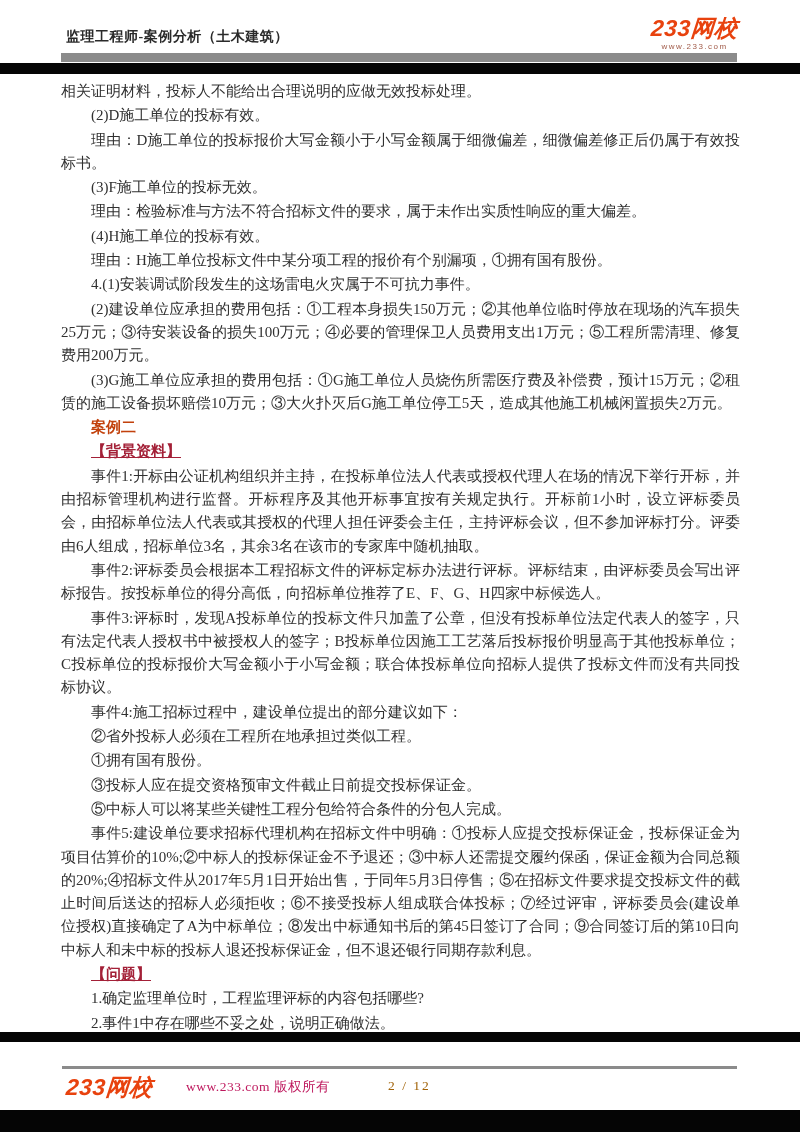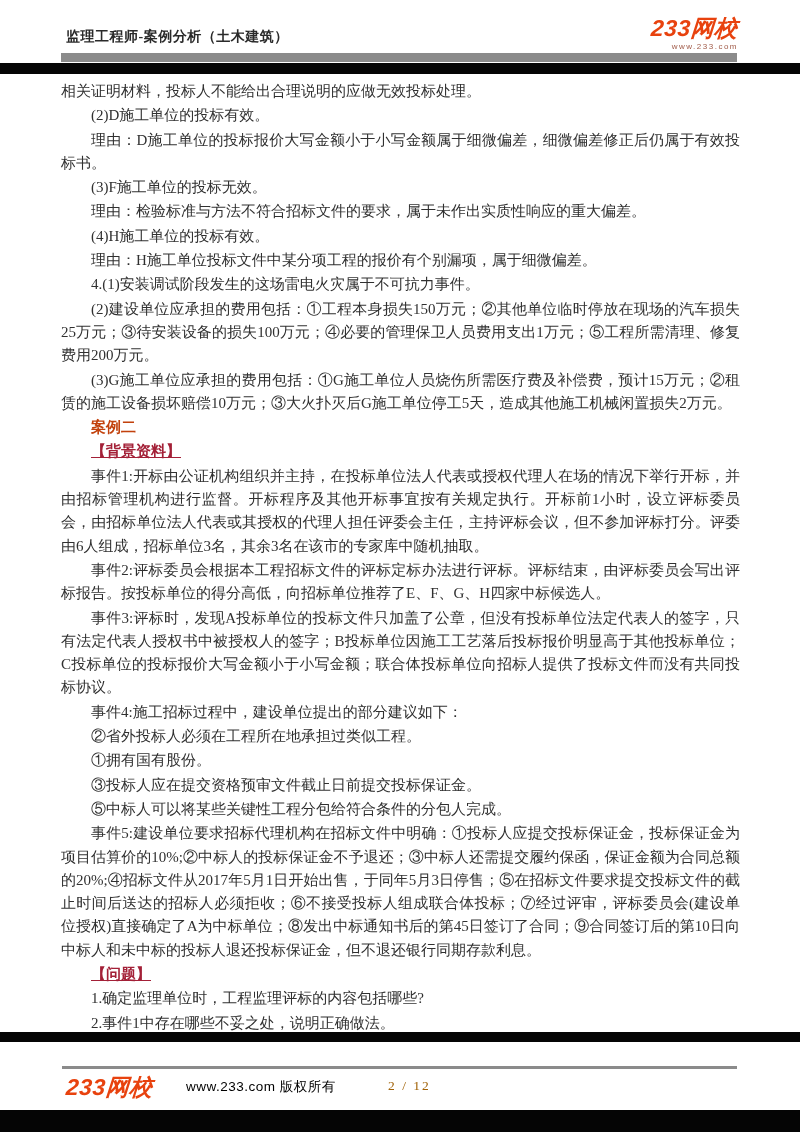--- a/index.html
+++ b/index.html
@@ -36,21 +36,20 @@
     color: var(--logo-orange);
     transform: skewX(-4deg);
     letter-spacing: 0.5px;
   }
   .brand .brand-url {
     font-family: "Liberation Sans", "DejaVu Sans", sans-serif;
     font-size: 8px;
     letter-spacing: 1.5px;
     color: #a05a48;
     margin-top: 2px;
-    text-align: right;
   }
   .rule-gray-top {
     position: absolute;
     left: 61px; top: 53px;
     width: 676px; height: 9px;
     background: #8b8b8b;
   }
   .bar-black-top {
     position: absolute;
     left: 0; top: 63px;
@@ -98,23 +97,23 @@
     font-weight: bold;
     font-style: italic;
     font-size: 23px;
     color: var(--logo-orange);
     transform: skewX(-4deg);
     letter-spacing: 0.5px;
   }
   .footer-copyright {
     position: absolute;
     left: 186px; top: 1078px;
-    font-family: Liberation Sans, sans-serif;
+    font-family: Liberation Serif, serif;
     font-size: 13.5px;
-    color: #000000;
+    color: #be185d;
     letter-spacing: 0.5px;
   }
   .footer-page {
     position: absolute;
     left: 388px; top: 1078px;
     font-size: 13.5px;
     color: #a16207;
     letter-spacing: 2px;
   }
   .bar-black-bottom {
@@ -137,21 +136,21 @@
   <div class="rule-gray-top"></div>
   <div class="bar-black-top"></div>
 
   <div class="doc-body">
       <p class="flow">相关证明材料，投标人不能给出合理说明的应做无效投标处理。</p>
       <p class="para">(2)D施工单位的投标有效。</p>
       <p class="para">理由：D施工单位的投标报价大写金额小于小写金额属于细微偏差，细微偏差修正后仍属于有效投标书。</p>
       <p class="para">(3)F施工单位的投标无效。</p>
       <p class="para">理由：检验标准与方法不符合招标文件的要求，属于未作出实质性响应的重大偏差。</p>
       <p class="para">(4)H施工单位的投标有效。</p>
-      <p class="para">理由：H施工单位投标文件中某分项工程的报价有个别漏项，属于细微偏差。</p>
+      <p class="para">理由：H施工单位投标文件中某分项工程的报价有个别漏项，①拥有国有股份。</p>
       <p class="para">4.(1)安装调试阶段发生的这场雷电火灾属于不可抗力事件。</p>
       <p class="para">(2)建设单位应承担的费用包括：①工程本身损失150万元；②其他单位临时停放在现场的汽车损失25万元；③待安装设备的损失100万元；④必要的管理保卫人员费用支出1万元；⑤工程所需清理、修复费用200万元。</p>
       <p class="para">(3)G施工单位应承担的费用包括：①G施工单位人员烧伤所需医疗费及补偿费，预计15万元；②租赁的施工设备损坏赔偿10万元；③大火扑灭后G施工单位停工5天，造成其他施工机械闲置损失2万元。</p>
       <p class="bold">案例二</p>
       <p class="heading">【背景资料】</p>
       <p class="para">事件1:开标由公证机构组织并主持，在投标单位法人代表或授权代理人在场的情况下举行开标，并由招标管理机构进行监督。开标程序及其他开标事宜按有关规定执行。开标前1小时，设立评标委员会，由招标单位法人代表或其授权的代理人担任评委会主任，主持评标会议，但不参加评标打分。评委由6人组成，招标单位3名，其余3名在该市的专家库中随机抽取。</p>
       <p class="para">事件2:评标委员会根据本工程招标文件的评标定标办法进行评标。评标结束，由评标委员会写出评标报告。按投标单位的得分高低，向招标单位推荐了E、F、G、H四家中标候选人。</p>
       <p class="para">事件3:评标时，发现A投标单位的投标文件只加盖了公章，但没有投标单位法定代表人的签字，只有法定代表人授权书中被授权人的签字；B投标单位因施工工艺落后投标报价明显高于其他投标单位；C投标单位的投标报价大写金额小于小写金额；联合体投标单位向招标人提供了投标文件而没有共同投标协议。</p>
       <p class="para">事件4:施工招标过程中，建设单位提出的部分建议如下：</p>
       <p class="para">②省外投标人必须在工程所在地承担过类似工程。</p>

